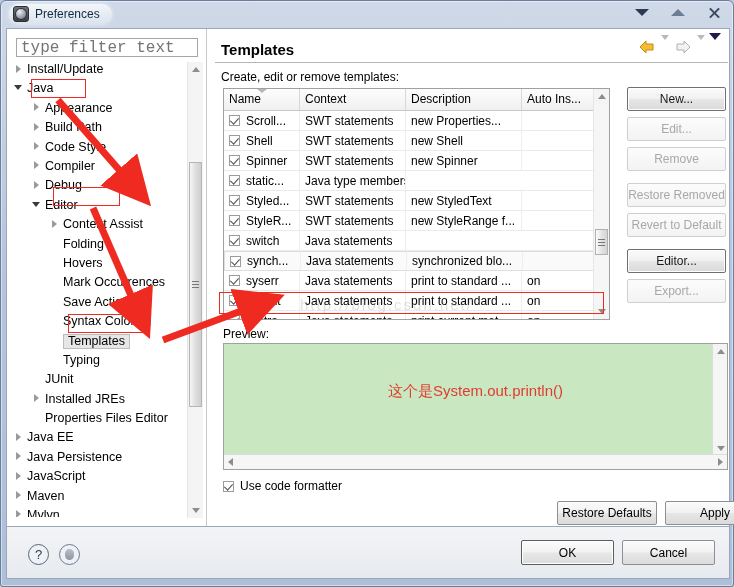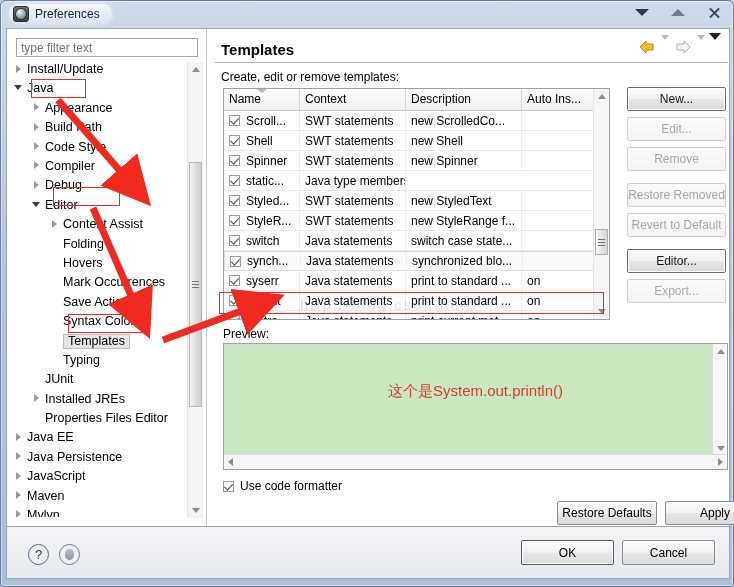--- a/index.html
+++ b/index.html
@@ -64,23 +64,23 @@
 
   
   .left-pane{
     position:absolute;left:0;top:0;width:199px;height:100%;
     box-sizing:border-box;background:#ffffff;
   }
   .filter-box{
     position:absolute;left:9px;top:9px;width:182px;height:19px;
     box-sizing:border-box;
     border:1px solid #a6a6a6;background:#fff;
-    font-size:12px;color:#8a8a8a;
+    font-size:16px;color:#8a8a8a;
     padding:1px 4px;outline:none;
-    font-family:Liberation Sans, sans-serif;
+    font-family:Liberation Mono, monospace;
   }
   .tree{
     position:absolute;left:6px;top:34px;width:174px;height:454px;
     overflow:hidden;
   }
   .tnode{
     position:relative;height:19.4px;display:flex;align-items:flex-start;
     white-space:nowrap;font-size:12.5px;color:#000;
   }
   .tnode .arrow{
@@ -446,21 +446,21 @@
               <div class="th col-desc">Description</div>
               <div class="th col-auto">Auto Ins...</div>
             </div>
           <div id="tbody">
               <div class="trow">
                 <div class="td col-name">
                   <span class="cb"></span>
                   <span>Scroll...</span>
                 </div>
                 <div class="td col-ctx">SWT statements</div>
-                <div class="td col-desc">new ScrolledCo...</div>
+                <div class="td col-desc">new Properties...</div>
                 <div class="td col-auto"></div>
               </div>
               <div class="trow">
                 <div class="td col-name">
                   <span class="cb"></span>
                   <span>Shell</span>
                 </div>
                 <div class="td col-ctx">SWT statements</div>
                 <div class="td col-desc">new Shell</div>
                 <div class="td col-auto"></div>
@@ -499,21 +499,20 @@
                 <div class="td col-ctx">SWT statements</div>
                 <div class="td col-desc">new StyleRange f...</div>
                 <div class="td col-auto"></div>
               </div>
               <div class="trow">
                 <div class="td col-name">
                   <span class="cb"></span>
                   <span>switch</span>
                 </div>
                 <div class="td col-ctx">Java statements</div>
-                <div class="td col-desc">switch case state...</div>
                 <div class="td col-auto"></div>
               </div>
               <div class="trow hover">
                 <div class="td col-name">
                   <span class="cb"></span>
                   <span>synch...</span>
                 </div>
                 <div class="td col-ctx">Java statements</div>
                 <div class="td col-desc">synchronized blo...</div>
                 <div class="td col-auto"></div>

